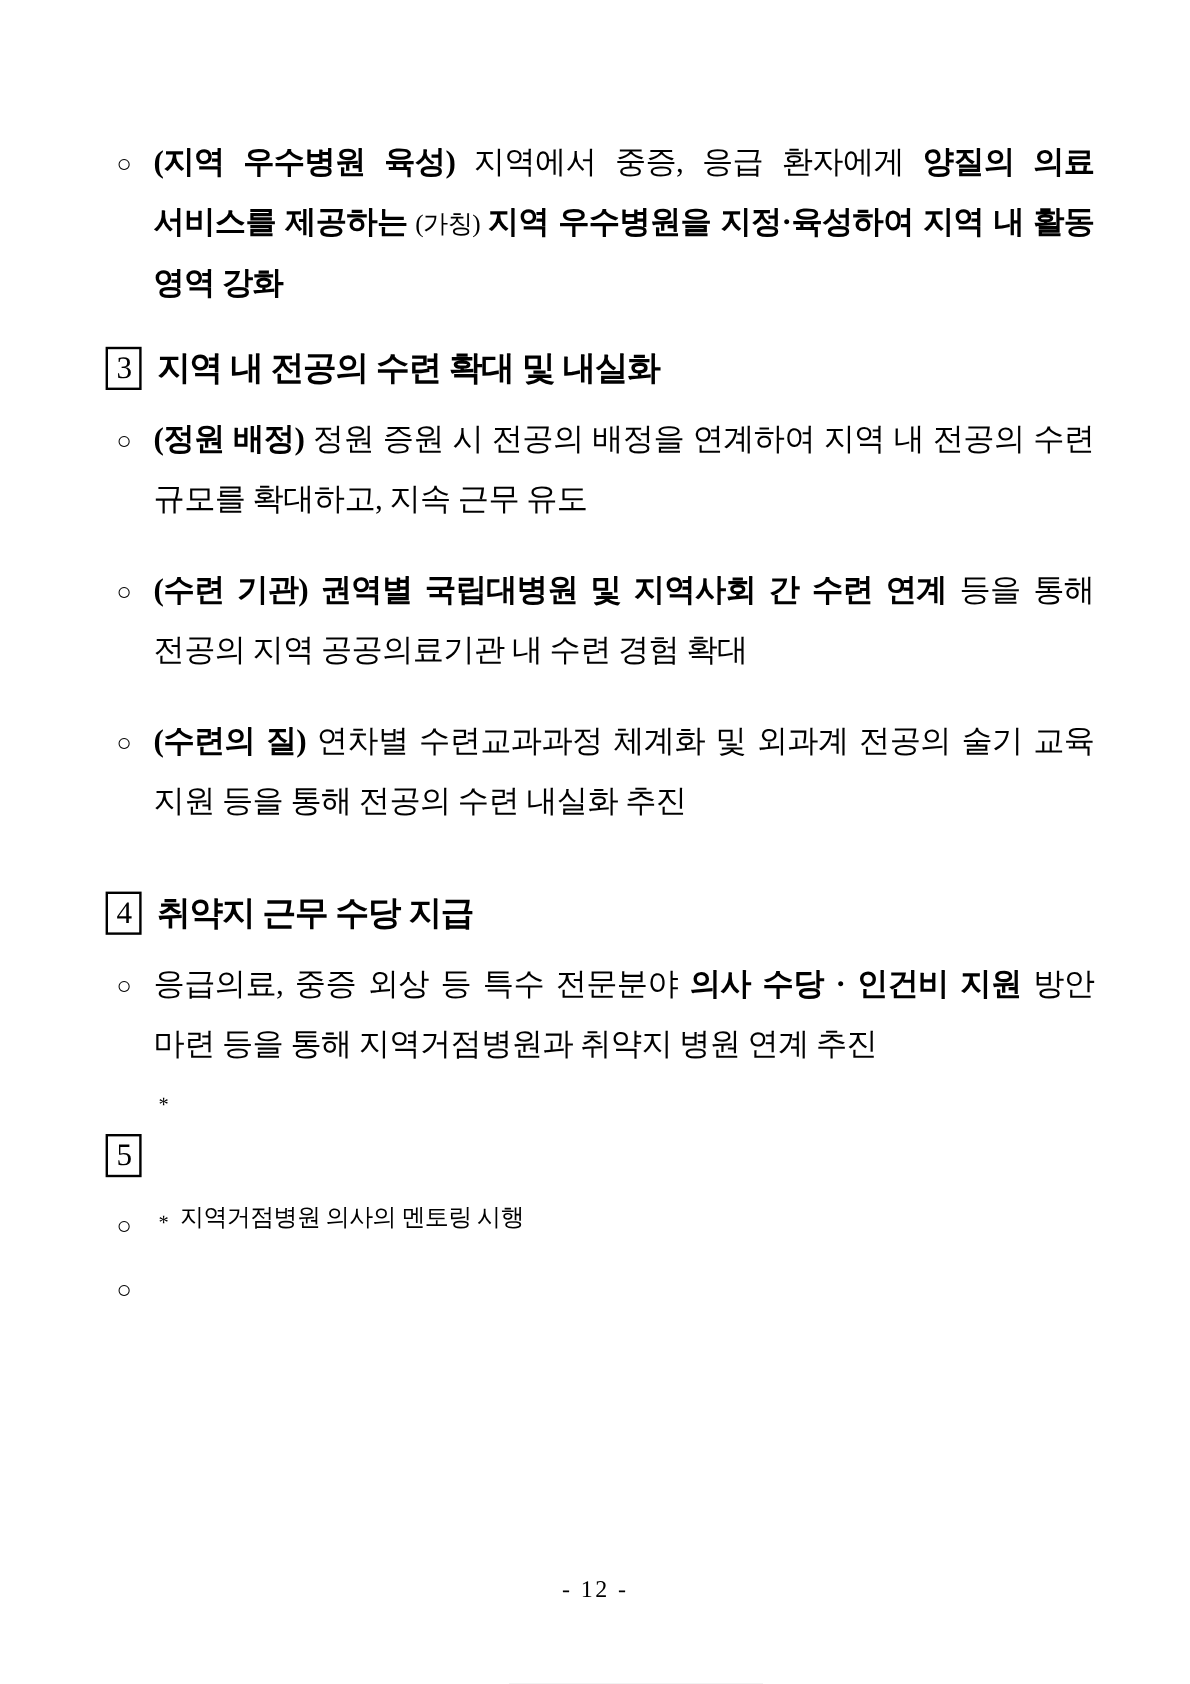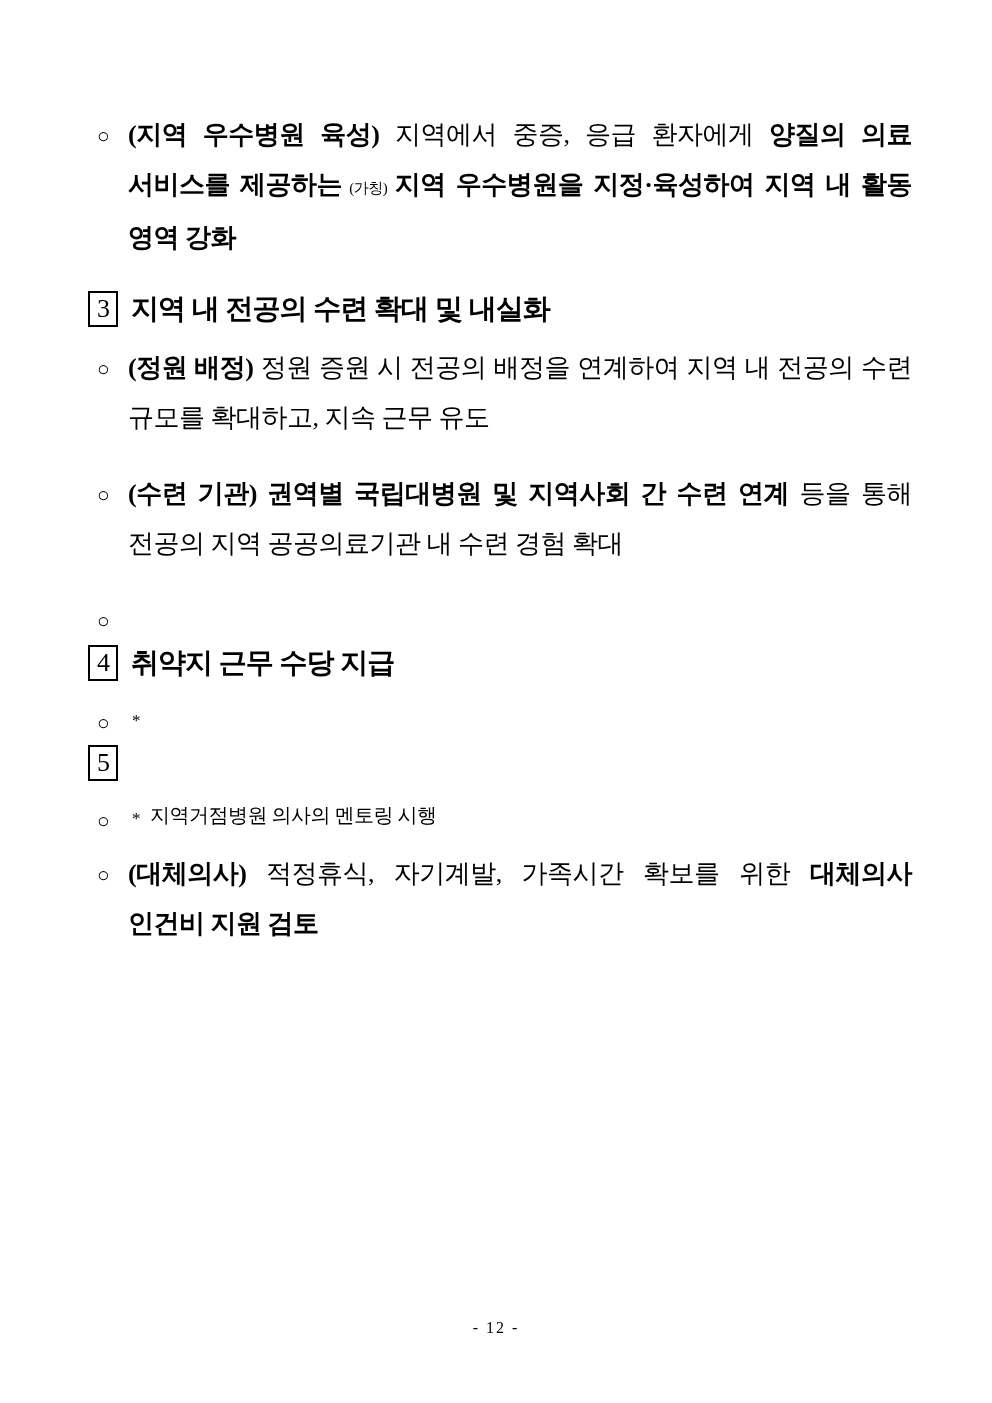--- a/index.html
+++ b/index.html
@@ -23,21 +23,21 @@
     line-height:50px;
     text-align:justify;
     word-break:keep-all;
     letter-spacing:-0.5px;
   }
   .bullet > .mark {
     position:absolute; left:9px; top:1px;
     font-size:21px;
   }
   .b { font-weight:bold;margin-top:15px; }
-  .sm { font-size:15px; }
+  .sm { font-size:21px; }
 
   
   .heading {
     display:flex; align-items:center; gap:13px;
     margin:26px 0 14px 0;
     font-family:"Liberation Sans","DejaVu Sans",sans-serif;
     font-weight:bold;
     font-size:28px;
     line-height:40px;
     letter-spacing:-1px;
@@ -72,21 +72,21 @@
   }
 
   .spacer-lg { height:22px; }
   .spacer-md { height:12px; }
 
   .pagenum {
     position:absolute;
     left:0; right:0;
     bottom:66px;
     text-align:center;
-    font-size:16px;
+    font-size:20px;
     letter-spacing:2px;
     font-family:"Liberation Serif","DejaVu Serif",serif;
   }
 </style>
 </head>
 <body>
 
 <div class="page">
 
   <p class="bullet">
@@ -104,32 +104,32 @@
 
   <div class="spacer-md"></div>
 
   <p class="bullet">
     <span class="mark">○</span><span><span class="b">(수련 기관) 권역별 국립대병원 및 지역사회 간 수련 연계</span><span> 등을 통해 전공의 지역 공공의료기관 내 수련 경험 확대</span></span>
   </p>
 
   <div class="spacer-md"></div>
 
   <p class="bullet">
-    <span class="mark">○</span>
+    <span class="mark">○</span><span><span class="b">(수련의 질)</span><span> 연차별 수련교과과정 체계화 및 외과계 전공의 술기 교육 지원 등을 통해 전공의 수련 내실화 추진</span></span>
   </p>
 
   <div class="spacer-lg"></div>
 
   <h2 class="heading">
     <span class="numbox">4</span>
     <span>취약지 근무 수당 지급</span>
   </h2>
 
   <p class="bullet">
-    <span class="mark">○</span>
+    <span class="mark">○</span><span><span>응급의료, 중증 외상 등 특수 전문분야 </span><span class="b">의사 수당 · 인건비 지원</span><span> 방안 마련 등을 통해 지역거점병원과 취약지 병원 연계 추진</span></span>
   </p>
 
   <p class="footnote">
     <span class="mark">*</span>
   </p>
 
   <div class="spacer-lg"></div>
 
   <h2 class="heading">
     <span class="numbox">5</span>
@@ -137,18 +137,18 @@
 
   <p class="bullet">
     <span class="mark">○</span>
   </p>
 
   <p class="footnote">
     <span class="mark">*</span><span>지역거점병원 의사의 멘토링 시행</span>
   </p>
 
   <p class="bullet">
-    <span class="mark">○</span><span><span class="b">(대체의사)</span><span> 적정휴식, 자기계발, 가족시간 확보를 위한 </span><span class="b">대체의사 인건비 지원 검토</span></span>
+    <span class="mark">○</span>
   </p>
 
   <div class="pagenum">- 12 -</div>
 
 </div>
 
 </body></html>

